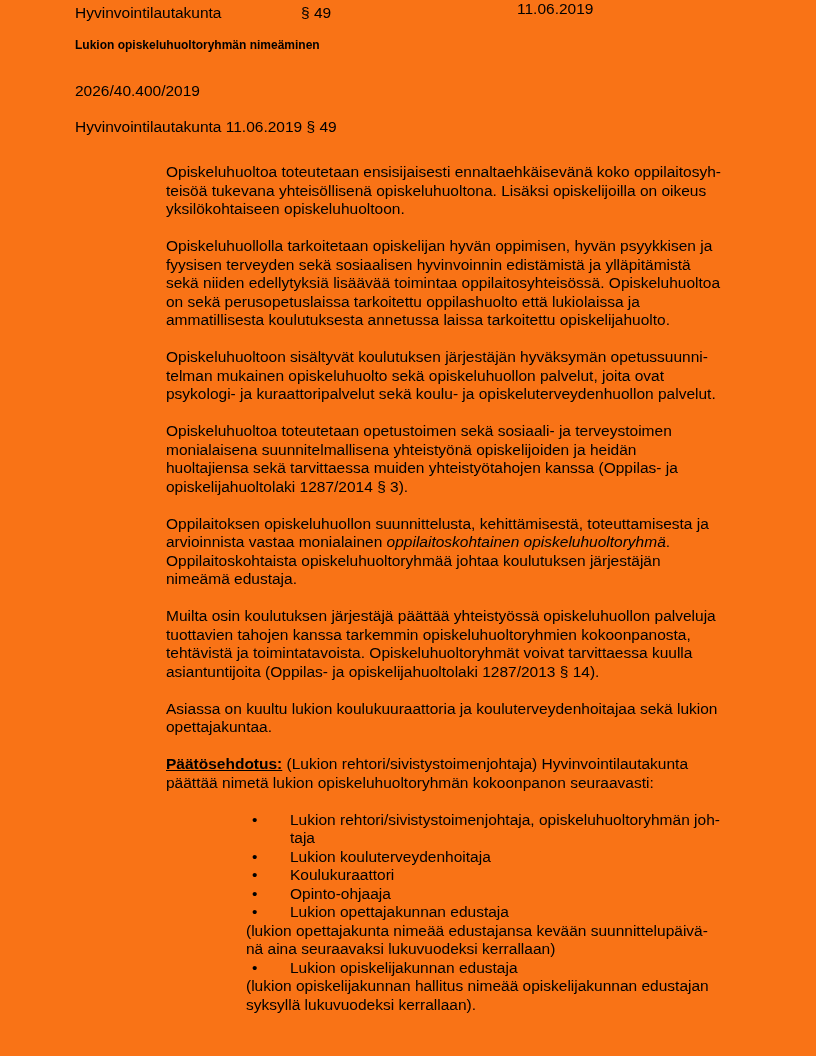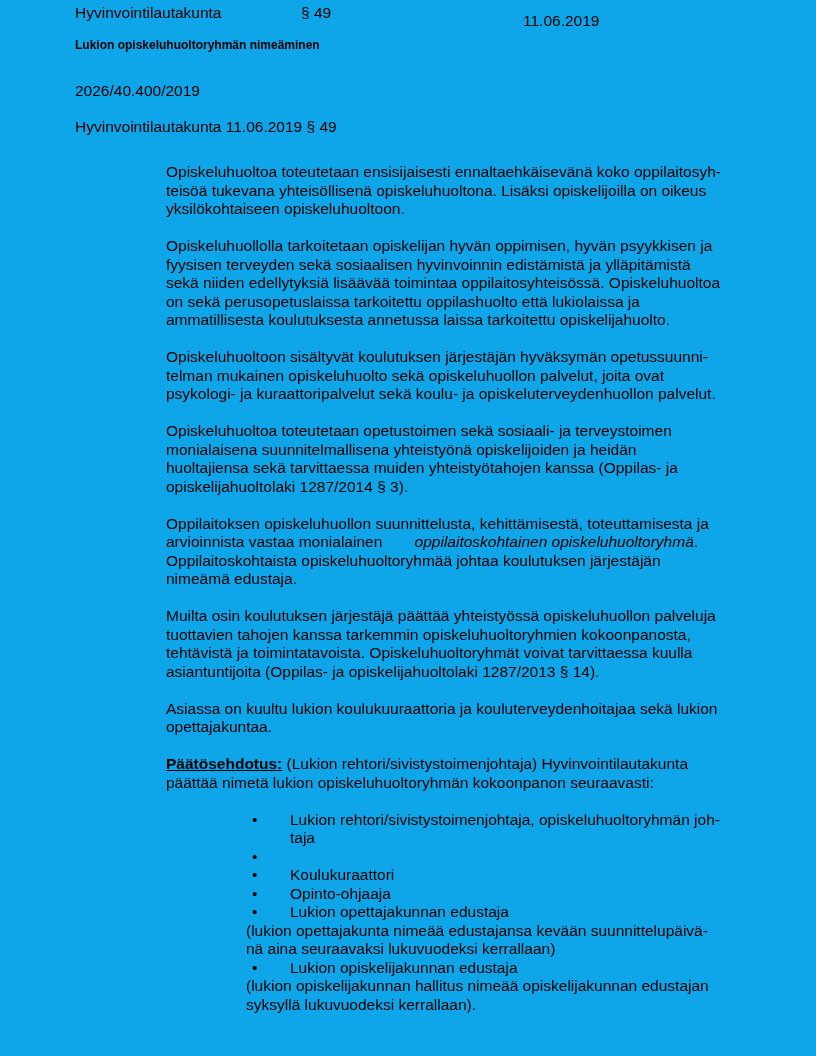--- a/index.html
+++ b/index.html
@@ -4,53 +4,53 @@
 <style>
   html, body {
     margin: 0;
     padding: 0;
     background: #ffffff;
   }
   .page {
     position: relative;
     width: 816px;
     height: 1056px;
-    background: #0ea5e9;
+    background: #f97316;
     color: #000000;
     font-family: "Liberation Sans", "DejaVu Sans", sans-serif;
     font-size: 15.5px;
     line-height: 18.5px;
     overflow: hidden;
   }
   .abs { position: absolute; white-space: pre; }
 
   .hdr-committee { left: 75px;  top: 4px; }
   .hdr-section   { left: 301px; top: 4px; }
-  .hdr-date      { left: 517px; top: 12px; margin-left: 6px; }
+  .hdr-date      { left: 517px; top: 0; }
 
   .doc-title {
     left: 75px; top: 34px;
     font-size: 12px;
     font-weight: bold;
     line-height: 22px;
   }
   .case-number      { left: 75px; top: 82px; }
   .section-heading  { left: 75px; top: 118px; }
 
   .body-block {
     position: absolute;
     left: 166px;
     top: 163px;
     width: 610px;
   }
   .para {
     margin: 0 0 18.5px 0;
     white-space: pre;
   }
-  .italic { font-style: italic; margin-left: 28px; }
+  .italic { font-style: italic; }
   .decision-label {
     font-weight: bold;
     text-decoration: underline;
     margin-top: 18px;
   }
   .member-list { margin: 0; }
   .bullet-row {
     display: flex;
     align-items: flex-start;
     padding-left: 86px;
@@ -120,20 +120,21 @@
     <div class="member-list">
 
       <div class="bullet-row">
         <span class="bullet-marker">•</span>
         <span class="bullet-text">Lukion rehtori/sivistystoimenjohtaja, opiskeluhuoltoryhmän joh-
 taja</span>
       </div>
 
       <div class="bullet-row">
         <span class="bullet-marker">•</span>
+        <span class="bullet-text">Lukion kouluterveydenhoitaja</span>
       </div>
 
       <div class="bullet-row">
         <span class="bullet-marker">•</span>
         <span class="bullet-text">Koulukuraattori</span>
       </div>
 
       <div class="bullet-row">
         <span class="bullet-marker">•</span>
         <span class="bullet-text">Opinto-ohjaaja</span>

